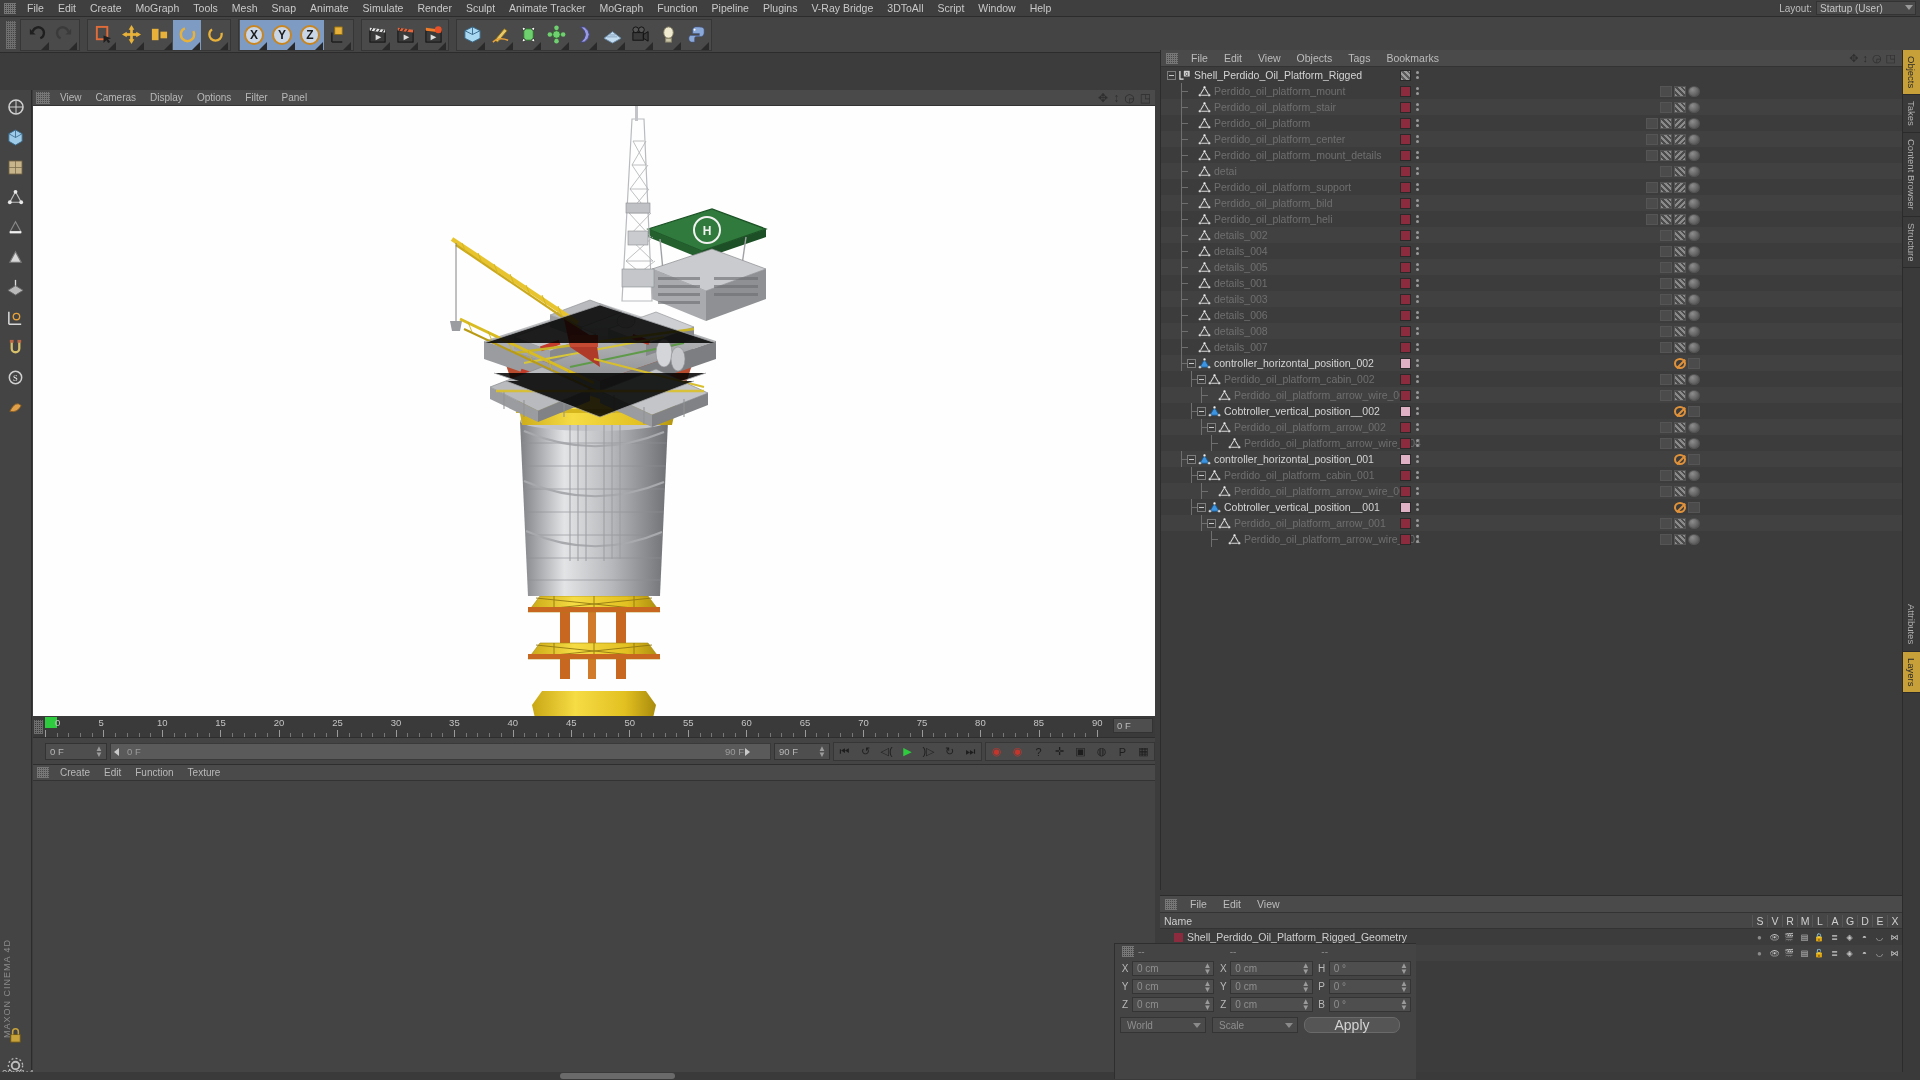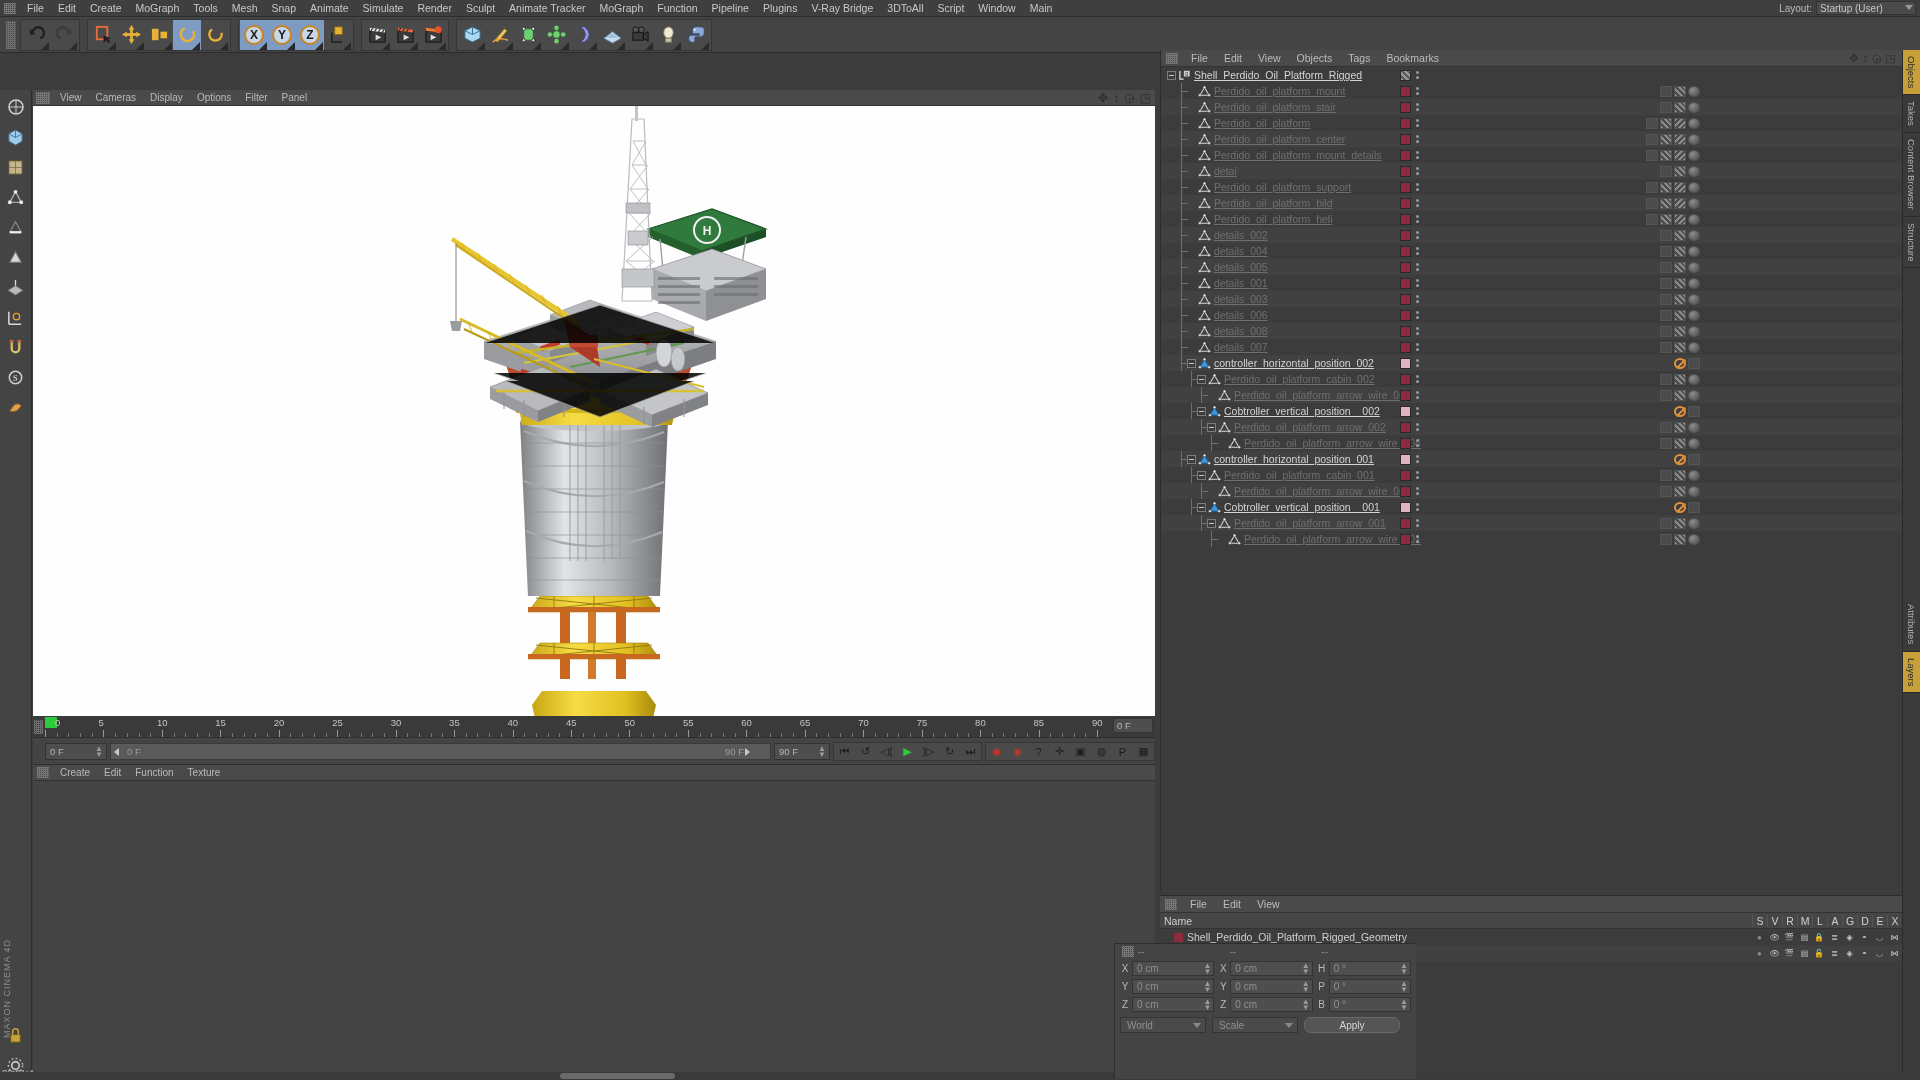--- a/index.html
+++ b/index.html
@@ -117,37 +117,37 @@
                repeating-linear-gradient(90deg,#777 0 1px,transparent 1px 2px);}
   .cdrow{display:flex;align-items:center;height:18px;}
   .cdlab{width:14px;font-size:10px;color:#b9b9b9;text-align:center;}
   .cdfield{flex:1;height:15px;background:#4e4e4e;border:1px solid #343434;font-size:10px;
     color:#8f8f8f;padding-left:4px;line-height:13px;position:relative;margin-right:2px;}
   .cdfield .sp{position:absolute;right:2px;top:1px;font-size:8px;line-height:6px;color:#9b9b9b;}
   .cdsel{height:16px;background:#4a4a4a;border:1px solid #343434;font-size:10px;color:#8f8f8f;
     display:flex;align-items:center;padding-left:6px;position:relative;}
   .cdsel .arw{position:absolute;right:4px;top:5px;border-left:4px solid transparent;
     border-right:4px solid transparent;border-top:5px solid #8a8a8a;}
-  .applybtn{height:16px;background:#555;border:1px solid #6a6a6a;border-radius:7px;font-size:10px;
+  .applybtn{height:16px;background:#555;border:1px solid #6a6a6a;border-radius:7px;font-size:14px;
     color:#d4d4d4;display:flex;align-items:center;justify-content:center;}
 
   
   .objmgr{position:absolute;left:1160px;top:50px;width:742px;height:840px;background:#3c3c3c;
     border-left:1px solid #2c2c2c;}
   .ommenu{height:17px;background:#4a4a4a;display:flex;align-items:center;font-size:10.5px;color:#bcbcbc;
     border-bottom:1px solid #333;}
   .ommenu .hdl{width:12px;height:11px;margin:0 5px;
     background:repeating-linear-gradient(0deg,#777 0 1px,transparent 1px 2px),
                repeating-linear-gradient(90deg,#777 0 1px,transparent 1px 2px);}
   .ommenu .mi{padding:0 8px;}
   .omicons{margin-left:auto;display:flex;gap:4px;padding-right:6px;font-size:11px;color:#2e2e2e;}
   .omtree{position:absolute;left:0;top:17px;right:0;bottom:0;overflow:hidden;}
   .orow{height:16px;display:flex;align-items:center;position:relative;font-size:10.5px;}
   .orow.alt{background:#414141;}
-  .orow .nm{white-space:nowrap;text-decoration:underline;}
+  .orow .nm{white-space:nowrap;}
   .orow.dim .nm{color:#6f6f6f;}
   .orow.lit .nm{color:#d4d4d4;}
   .expander{width:9px;height:9px;border:1px solid #7d7d7d;position:relative;flex:0 0 auto;
     background:#3c3c3c;}
   .expander:before{content:"";position:absolute;left:1px;right:1px;top:3px;height:1px;background:#c8c8c8;}
   .objicon{width:13px;height:11px;margin:0 3px 0 2px;flex:0 0 auto;position:relative;}
   .tagcol{position:absolute;right:0;top:0;height:16px;display:flex;align-items:center;}
   .mtag{width:11px;height:11px;margin-right:2px;border:1px solid #2a2a2a;}
   .dots{display:flex;flex-direction:column;gap:2px;margin:0 3px;}
   .dot{width:3px;height:3px;border-radius:50%;background:#9a9a9a;}
@@ -213,21 +213,21 @@
       <div class="mi">Sculpt</div>
       <div class="mi">Animate Tracker</div>
       <div class="mi">MoGraph</div>
       <div class="mi">Function</div>
       <div class="mi">Pipeline</div>
       <div class="mi">Plugins</div>
       <div class="mi">V-Ray Bridge</div>
       <div class="mi">3DToAll</div>
       <div class="mi">Script</div>
       <div class="mi">Window</div>
-      <div class="mi">Main</div>
+      <div class="mi">Help</div>
       <div class="layoutbox">
       <span class="lbl">Layout:</span>
       <div class="layoutsel">
         <span>Startup (User)</span>
         <span class="arw"></span>
       </div>
     </div>
   </div>
 
   <div class="toolbar" id="toolbar">

